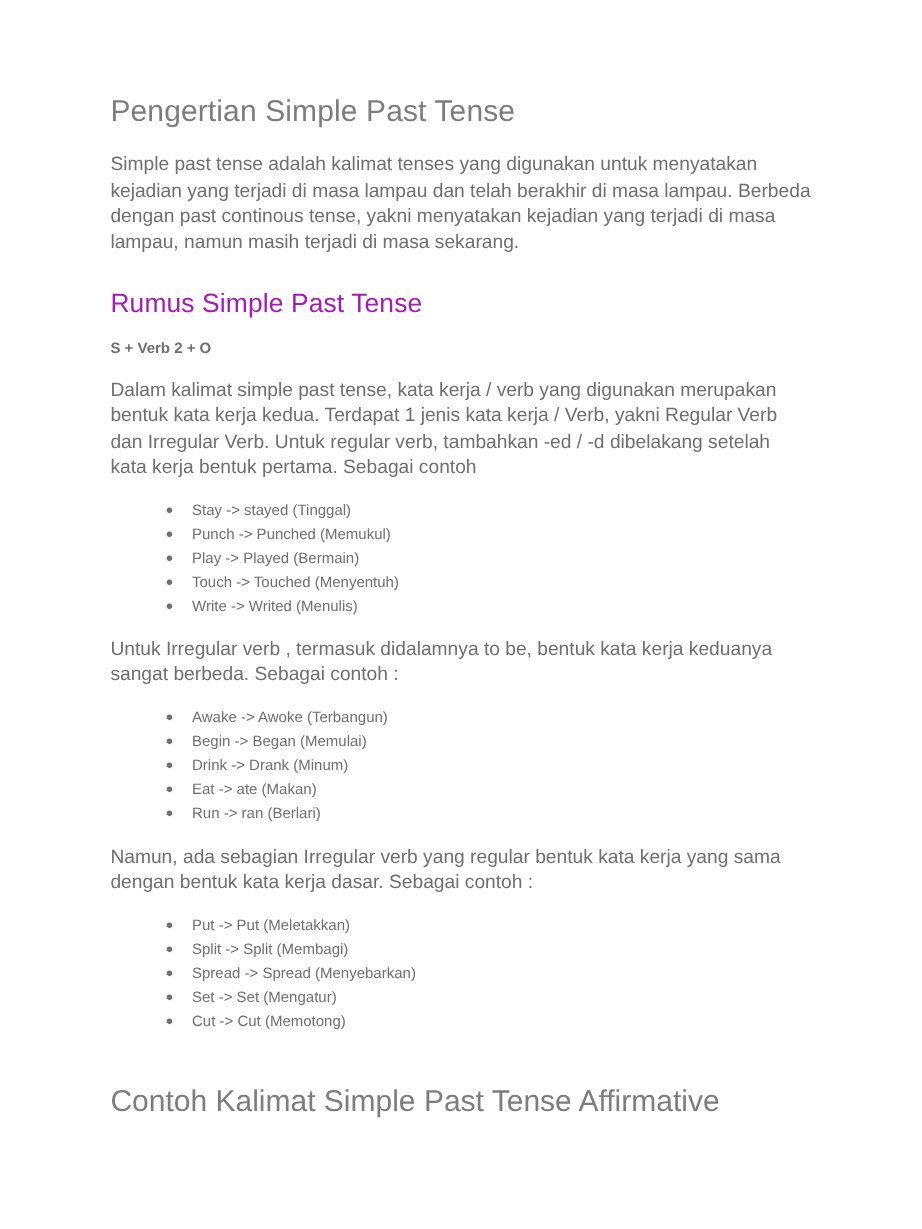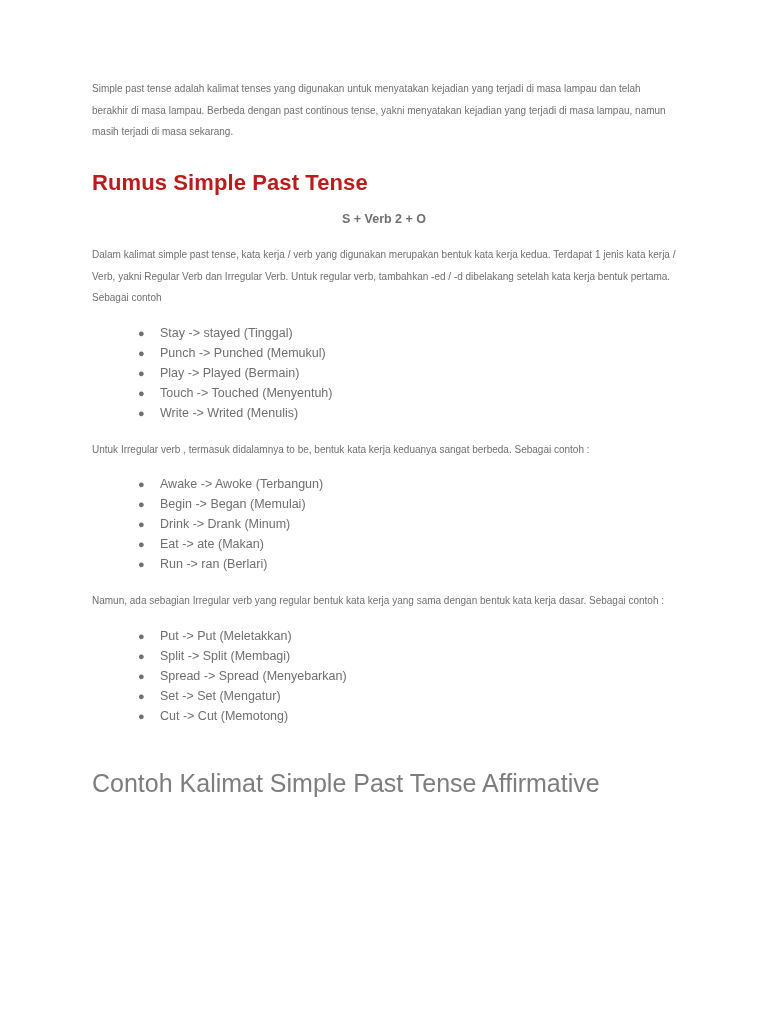--- a/index.html
+++ b/index.html
@@ -24,44 +24,44 @@
   h1.doc-h1 {
     font-size: 25px;
     font-weight: 400;
     color: #7d7d7d;
     margin: 0 0 18px 0;
     line-height: 1.25;
     letter-spacing: 0.1px;
   }
   h2.doc-h2 {
     font-size: 22px;
-    font-weight: 700;
-    color: #b91c1c;
+    font-weight: 400;
+    color: #a21caf;
     margin: 26px 0 16px 0;
     line-height: 1.25;
     letter-spacing: 0.1px;
   }
   h1.big-h1 {
     font-size: 25px;
     font-weight: 400;
     color: #7d7d7d;
     margin: 42px 0 18px 0;
     line-height: 1.25;
   }
   p.para {
-    font-size: 10px;
+    font-size: 16px;
     line-height: 21.5px;
     margin: 0 0 14px 0;
     color: #6f6f6f;
     text-align: left;
   }
   p.formula {
     font-size: 12.5px;
     font-weight: bold;
-    text-align: center;
+    text-align: left;
     color: #6f6f6f;
     margin: 16px 0 18px 0;
   }
   ul.doc-list {
     list-style: none;
     margin: 0 0 16px 0;
     padding: 0 0 0 46px;
   }
   ul.doc-list li {
     font-size: 12.5px;
@@ -84,20 +84,21 @@
     font-weight: normal;
     color: #6f6f6f;
     text-align: right;
   }
 </style>
 </head>
 <body>
 
 <div class="page">
 
+  <h1 class="doc-h1">Pengertian Simple Past Tense</h1>
 
   <p class="para">Simple past tense adalah kalimat tenses yang digunakan untuk menyatakan kejadian yang terjadi di masa lampau dan telah berakhir di masa lampau. Berbeda dengan past continous tense, yakni menyatakan kejadian yang terjadi di masa lampau, namun masih terjadi di masa sekarang.</p>
 
   <h2 class="doc-h2">Rumus Simple Past Tense</h2>
 
 
   <p class="formula">S + Verb 2 + O</p>
 
   <p class="para"><span>Dalam kalimat simple past tense, kata kerja / verb yang digunakan merupakan bentuk kata kerja  kedua. Terdapat 1 jenis kata kerja / Verb, yakni Regular Verb dan Irregular Verb. Untuk regular verb, tambahkan </span><span class="bold">-ed</span><span> / </span><span class="bold">-d</span><span> dibelakang setelah kata kerja bentuk pertama. Sebagai contoh</span></p>
 

